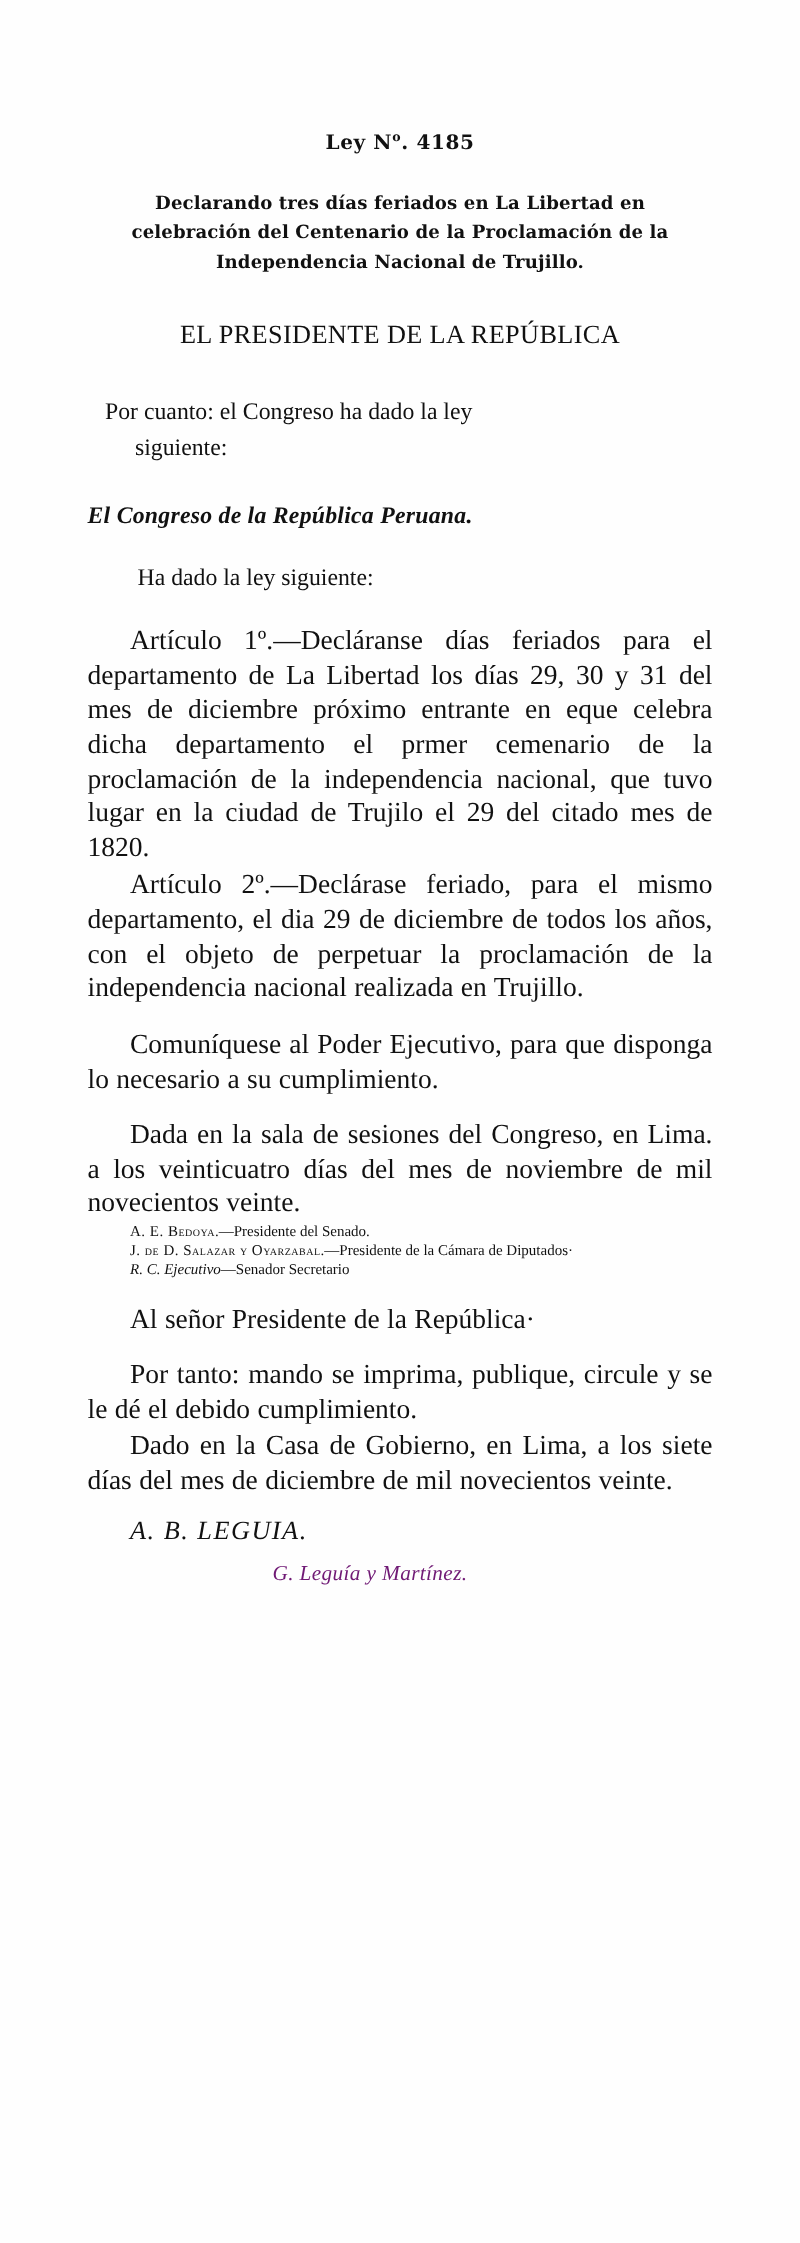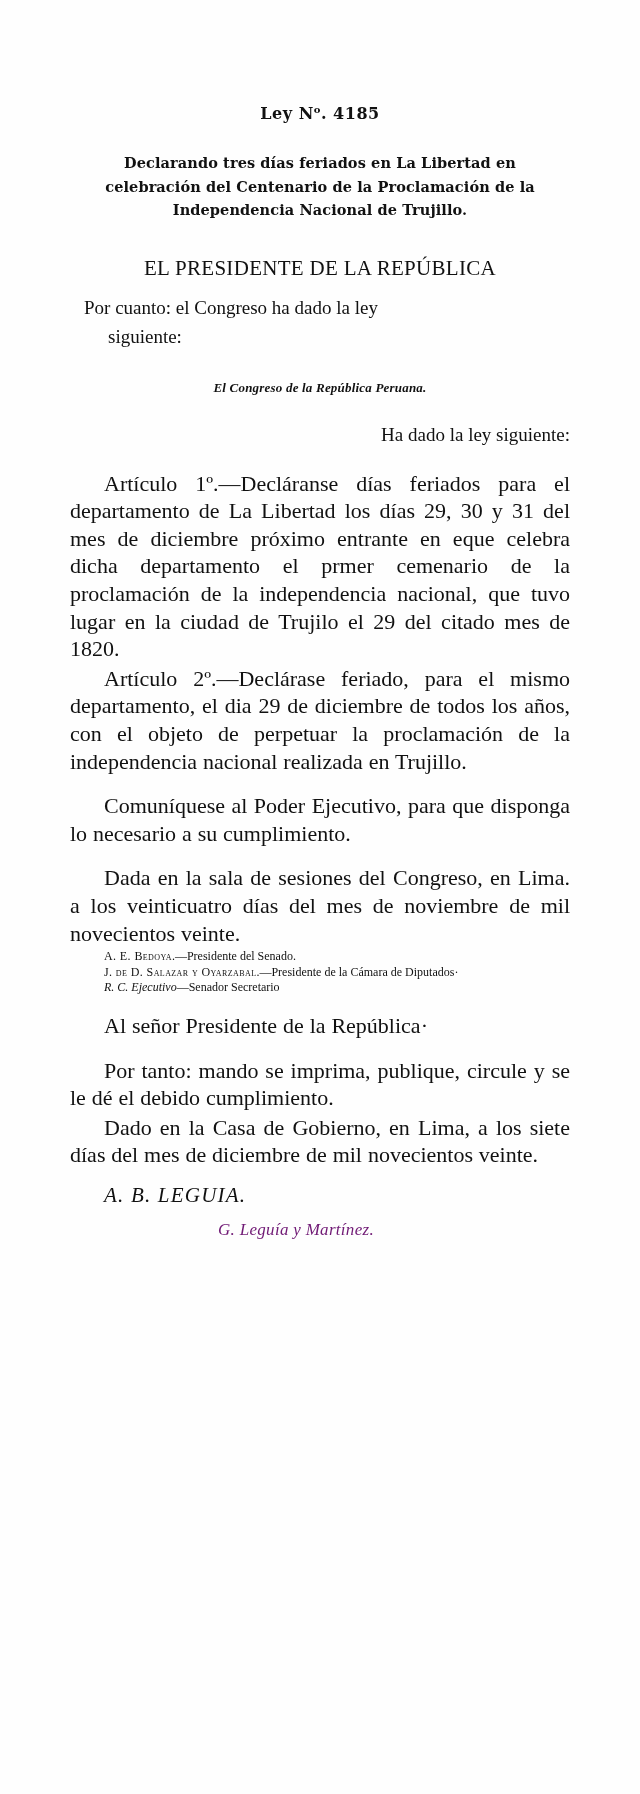--- a/index.html
+++ b/index.html
@@ -47,46 +47,46 @@
     line-height: 1.62;
     letter-spacing: 0.1px;
     margin: 0 0 34px 0;
     padding: 0 22px;
   }
 
   .president-line {
     text-align: center;
     font-size: 21px;
     letter-spacing: 0.3px;
-    margin: 0 0 13px 0;
+    margin: 0 0 36px 0;
   }
 
   .por-cuanto {
     font-size: 19px;
     line-height: 1.52;
     margin: 0 0 28px 0;
     padding-left: 18px;
     text-indent: -4px;
   }
   .por-cuanto .cont {
     display: block;
     padding-left: 24px;
   }
 
   .congress-italic {
-    text-align: center;
+    text-align: left;
     font-style: italic;
     font-weight: bold;
-    font-size: 13px;
+    font-size: 19px;
     letter-spacing: 0.2px;
     margin: 0 0 28px 0;
   }
 
   .ha-dado {
-    text-align: right;
+    text-align: left;
     font-size: 19px;
     margin: 0 0 24px 0;
     padding-left: 40px;
   }
 
   
   p.body {
     font-size: 22px;
     line-height: 1.255;
     margin: 0 0 2px 0;

